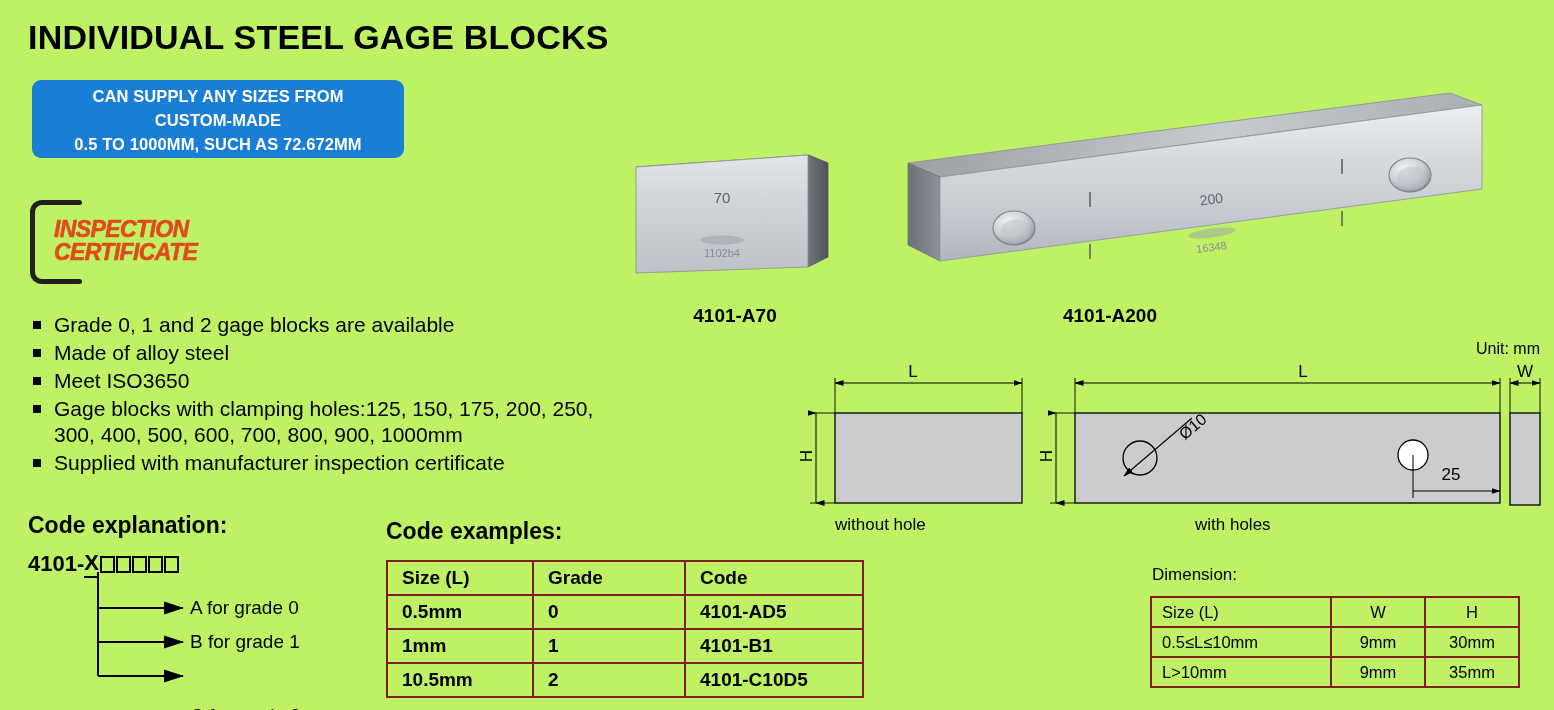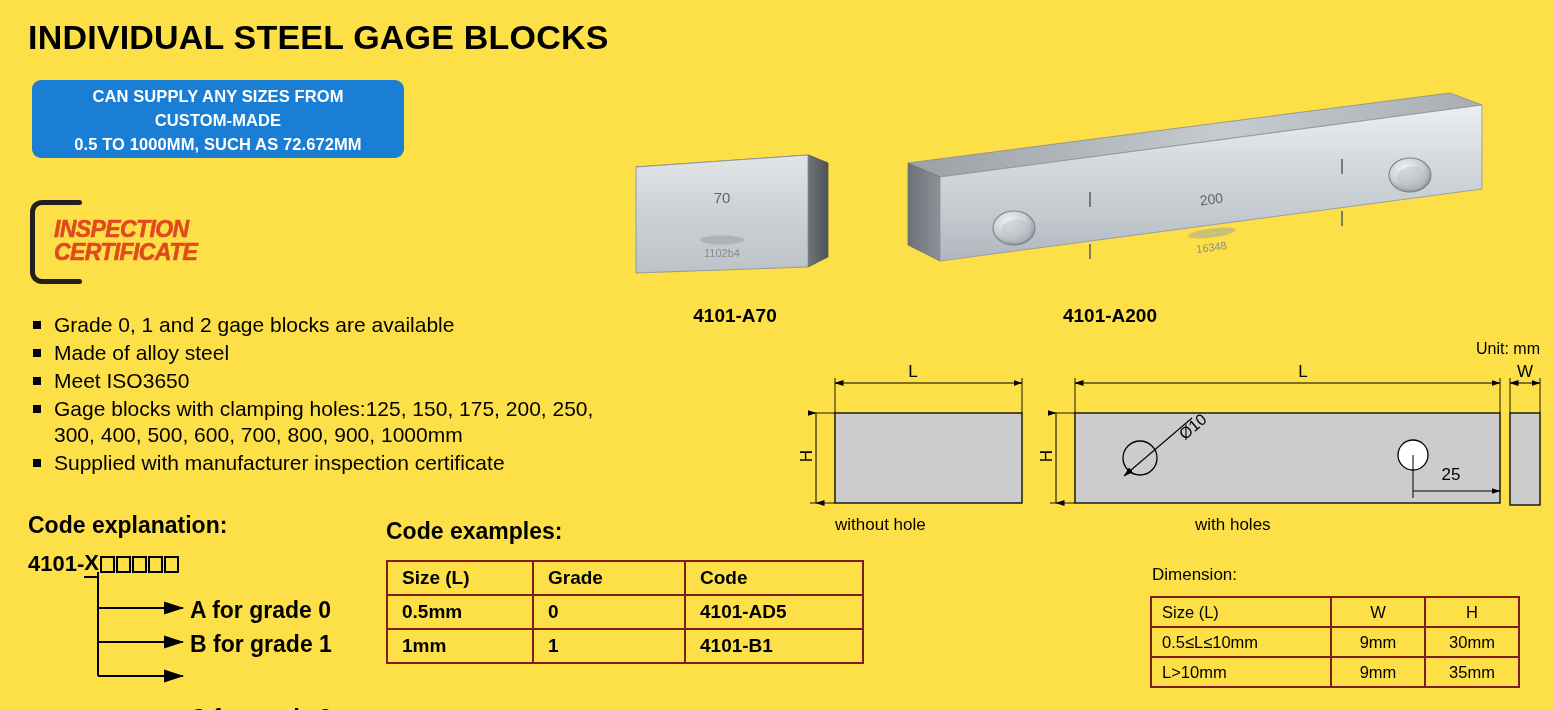--- a/index.html
+++ b/index.html
@@ -8,21 +8,21 @@
     background: #ffffff;
   }
   body {
     font-family: "Liberation Sans", sans-serif;
     color: #000000;
   }
   #page {
     position: relative;
     width: 1554px;
     height: 710px;
-    background: #fde047;
+    background: #bef264;
     overflow: hidden;
   }
   .abs { position: absolute; }
 
   
   #page-title {
     left: 28px;
     top: 18px;
     font-size: 34px;
     font-weight: bold;
@@ -175,22 +175,22 @@
     height: 17px;
     border: 2px solid #000;
     margin-left: 1px;
     box-sizing: border-box;
   }
   #code-pattern .x-underline {
     border-bottom: 2px solid #000;
   }
   .grade-label {
     position: absolute;
-    font-size: 23px;
-    font-weight: bold;
+    font-size: 19px;
+    font-weight: normal;
     white-space: nowrap;
   }
 
   
   table.data-table {
     border-collapse: collapse;
     position: absolute;
   }
   table.data-table td, table.data-table th {
     border: 2px solid #7f1d1d;
@@ -454,20 +454,25 @@
       <tr>
         <td>0.5mm</td>
         <td>0</td>
         <td>4101-AD5</td>
       </tr>
       <tr>
         <td>1mm</td>
         <td>1</td>
         <td>4101-B1</td>
       </tr>
+      <tr>
+        <td>10.5mm</td>
+        <td>2</td>
+        <td>4101-C10D5</td>
+      </tr>
     </tbody>
   </table>
 
   <div class="abs" id="dimension-heading">Dimension:</div>
 
   <table class="data-table" id="dimension-table">
     <thead>
       <tr>
         <th class="c-size">Size (L)</th>
         <th class="c-w">W</th>

